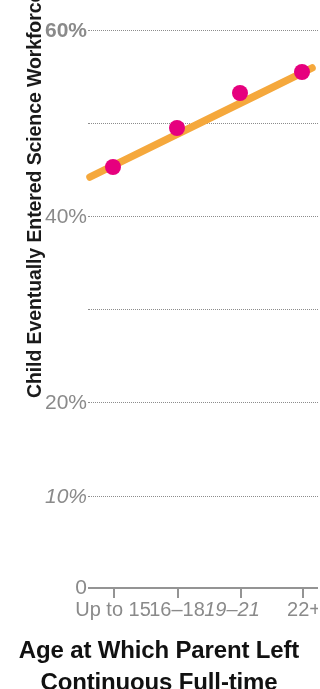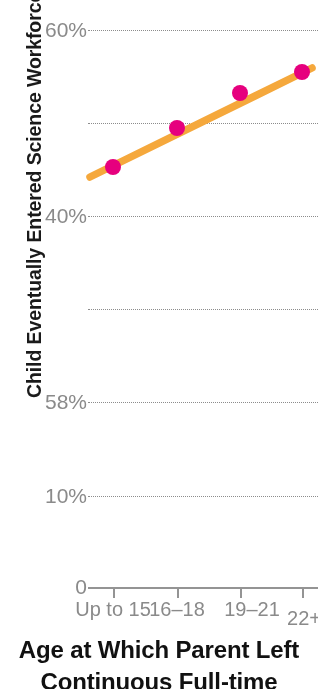--- a/index.html
+++ b/index.html
@@ -140,56 +140,56 @@
 
 <div id="chart-root">
 
   <div id="y-axis-label">
     <span class="rot">Child Eventually Entered Science Workforce</span>
   </div>
 
   <div id="plot">
 
     <div class="gridline" style="top:30px;"></div>
-    <div class="ytick" style="top:19px;">60%</div>
+    <div class="ytick" style="top:19px;font-weight:bold;">60%</div>
 
     <div class="gridline" style="top:123px;"></div>
 
     <div class="gridline" style="top:216px;"></div>
     <div class="ytick" style="top:205px;margin-left:9px;">40%</div>
 
     <div class="gridline" style="top:309px;"></div>
 
     <div class="gridline" style="top:402px;"></div>
-    <div class="ytick" style="top:391px;">58%</div>
+    <div class="ytick" style="top:391px;">20%</div>
 
     <div class="gridline" style="top:496px;"></div>
-    <div class="ytick" style="top:485px;">10%</div>
+    <div class="ytick" style="top:485px;font-style:italic;">10%</div>
 
     <div class="ytick" style="top:576px;">0</div>
 
     <svg id="trendline" viewBox="0 0 230 589" preserveAspectRatio="none">
       <line x1="2" y1="177" x2="224" y2="68" stroke="#f5a83c" stroke-width="7.5" stroke-linecap="round"></line>
     </svg>
 
     <div class="dot" style="left:25px;  top:167px;"></div>
     <div class="dot" style="left:89px;  top:128px;"></div>
     <div class="dot" style="left:152px; top:93px;"></div>
     <div class="dot" style="left:214px; top:72px;"></div>
 
     <div id="x-axis-line"></div>
     <div class="xtick-mark" style="left:25px;"></div>
     <div class="xtick-mark" style="left:89px;"></div>
     <div class="xtick-mark" style="left:152px;"></div>
     <div class="xtick-mark" style="left:214px;"></div>
 
     <div class="xtick-label" style="left:25px;">Up to 15</div>
     <div class="xtick-label" style="left:89px;">16–18</div>
-    <div class="xtick-label" style="left:164px;">19–21</div>
-    <div class="xtick-label" style="left:216px;margin-top:9px;">22+</div>
+    <div class="xtick-label" style="left:144px;font-style:italic;">19–21</div>
+    <div class="xtick-label" style="left:216px;">22+</div>
   </div>
 
   <div id="x-axis-title">
     <span>Age at Which Parent Left</span>
     <span class="l2">Continuous Full-time Education</span>
   </div>
 
 </div>
 
 </body></html>

